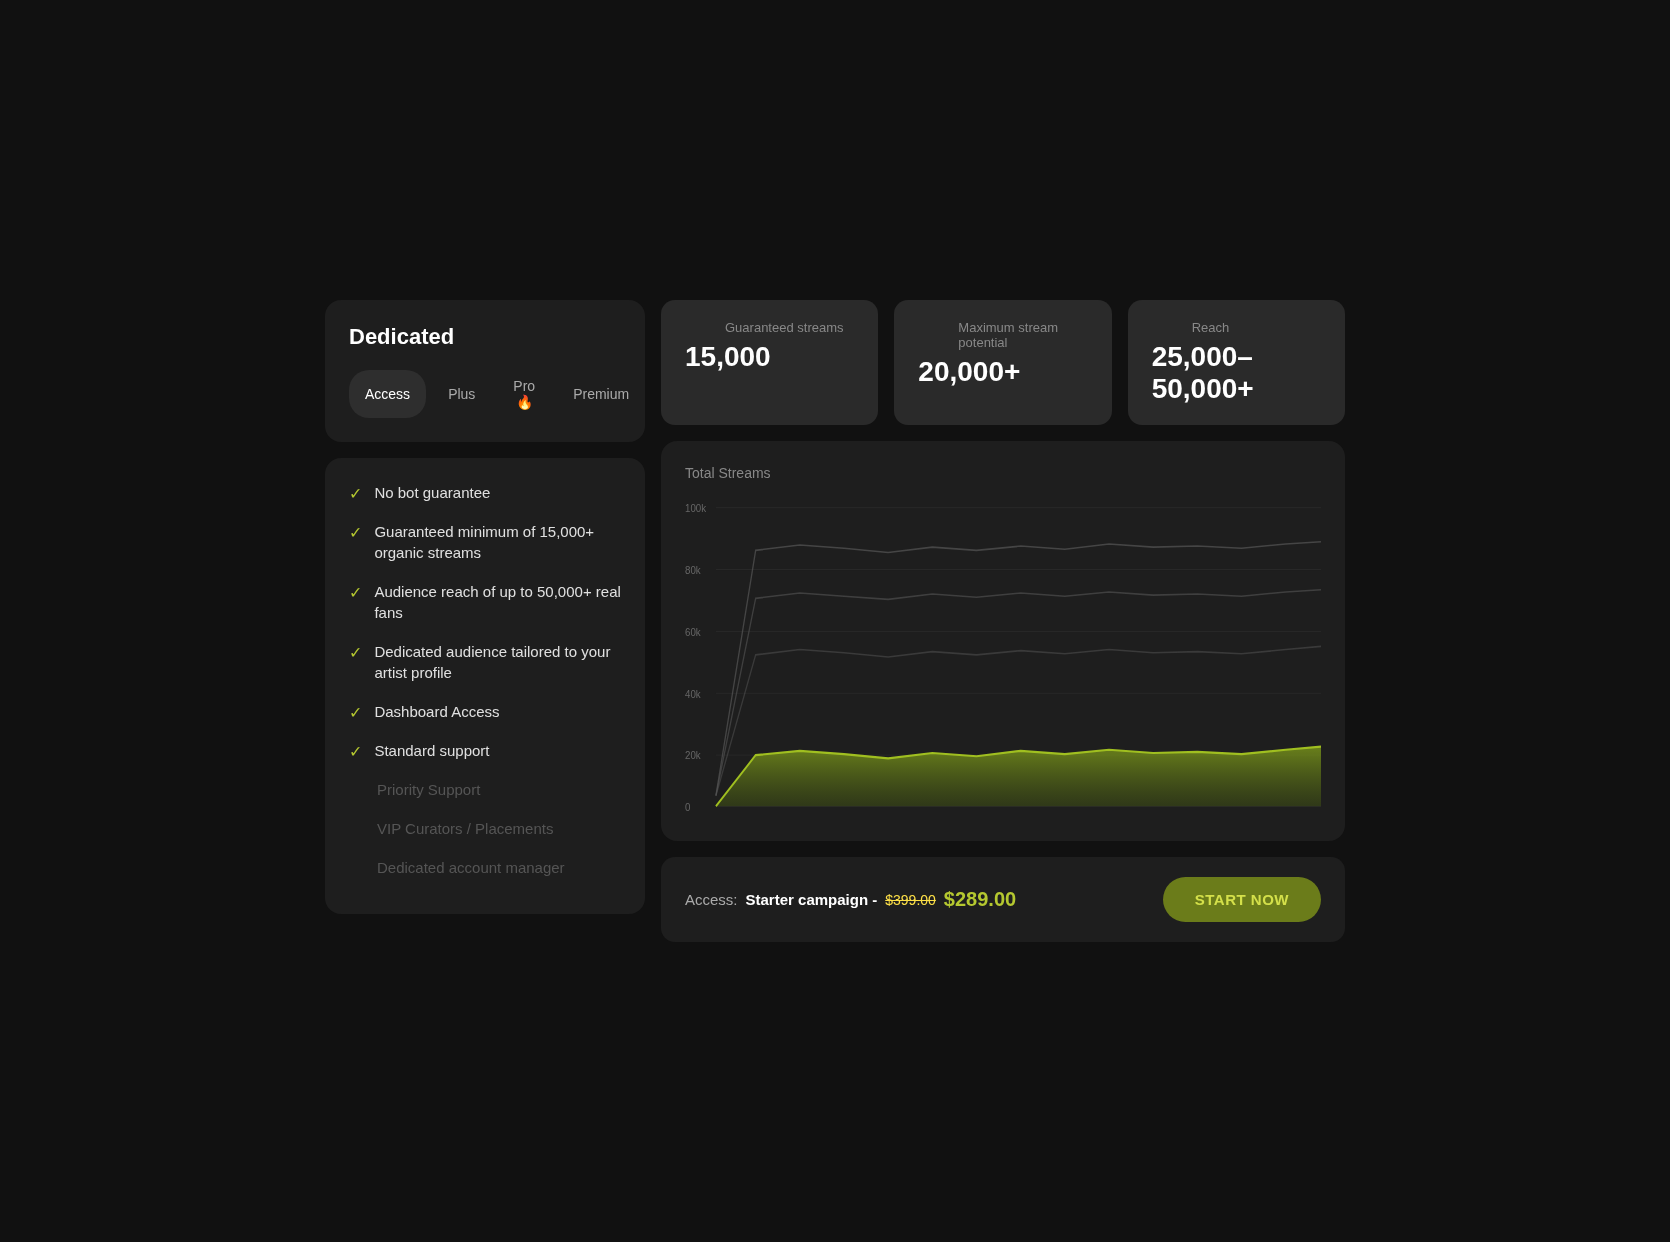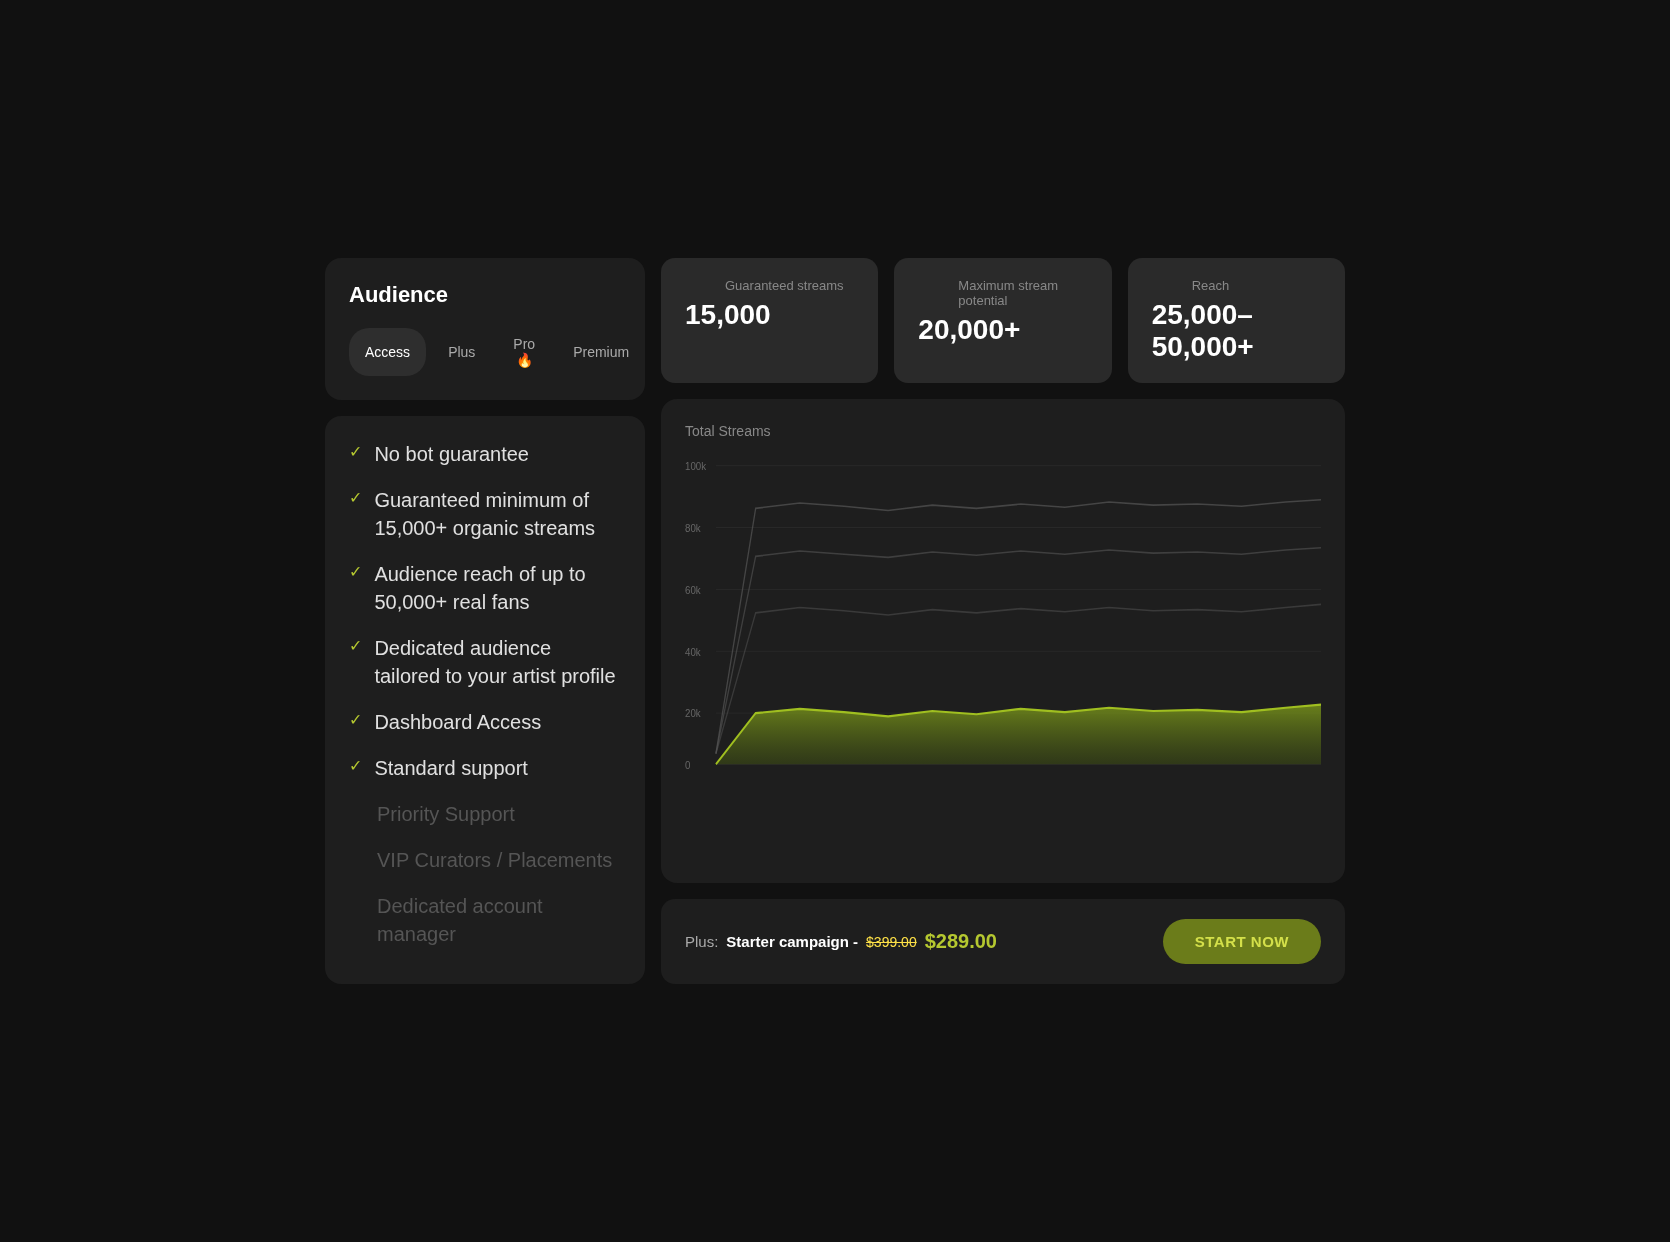--- a/index.html
+++ b/index.html
@@ -88,21 +88,21 @@
     }
 
     .check-icon {
       color: #b5c830;
       font-size: 16px;
       margin-top: 2px;
       flex-shrink: 0;
     }
 
     .feature-text {
-      font-size: 20px;
+      font-size: 15px;
       color: #e0e0e0;
       line-height: 1.4;
     }
 
     .feature-text.disabled {
       color: #555;
     }
 
     .feature-item.disabled-item {
       padding-left: 28px;
@@ -212,21 +212,21 @@
     }
   </style>
 </head>
 <body>
 
 <div class="page-container">
 
   <div class="left-panel">
 
     <div class="campaigns-card">
-      <div class="campaigns-title">Audience</div>
+      <div class="campaigns-title">Dedicated</div>
       <div class="tab-group">
         <button class="tab-btn active">Access</button>
         <button class="tab-btn">Plus</button>
         <button class="tab-btn">Pro <span class="fire-icon">🔥</span></button>
         <button class="tab-btn">Premium</button>
       </div>
     </div>
 
     <div class="features-card">
 
@@ -324,21 +324,21 @@
           <text x="360" y="308" fill="#666" font-size="11" text-anchor="middle">15d</text>
           <text x="460" y="308" fill="#666" font-size="11" text-anchor="middle">20d</text>
           <text x="560" y="308" fill="#666" font-size="11" text-anchor="middle">25d</text>
           <text x="660" y="308" fill="#666" font-size="11" text-anchor="middle">30d</text>
         </svg>
       </div>
     </div>
 
     <div class="bottom-bar">
       <div class="total-info">
-        <span>Plus:</span>
+        <span>Access:</span>
         <span class="campaign-name">Starter campaign -</span>
         <span class="original-price">$399.00</span>
         <span class="discounted-price">$289.00</span>
       </div>
       <button class="start-now-btn">START NOW</button>
     </div>
   </div>
 </div>
 
 </body></html>

